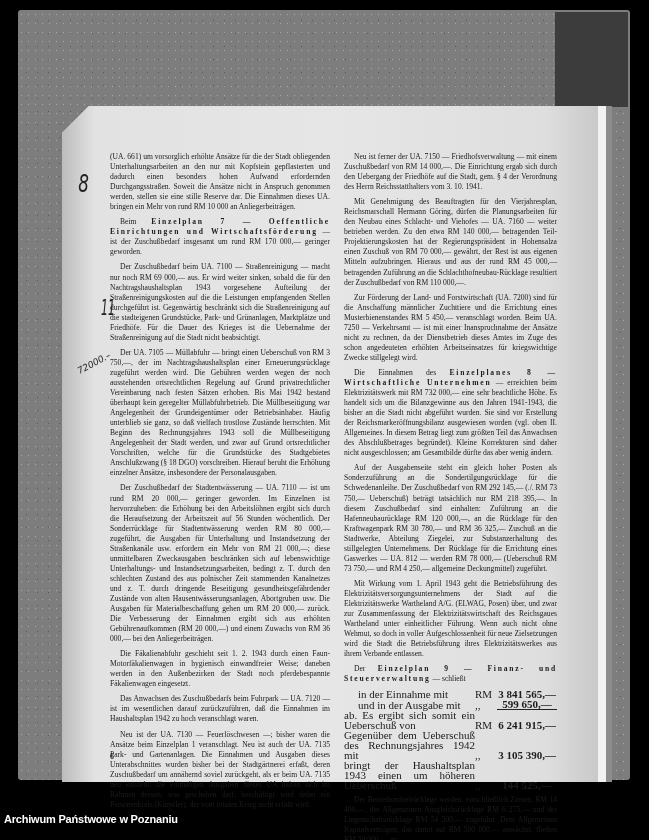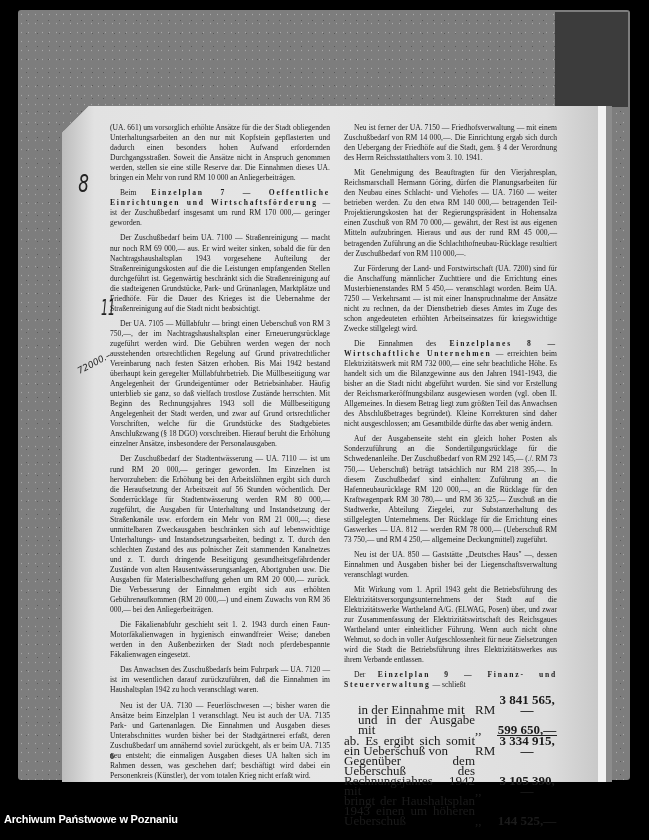--- a/index.html
+++ b/index.html
@@ -6,32 +6,32 @@
   body { width:649px; height:840px; position:relative; overflow:hidden; font-family:"Liberation Serif", serif; }
   .board { position:absolute; left:18px; top:10px; width:612px; height:770px; background:#7d7d7d;
            background-image: radial-gradient(#a8a8a8 0.6px, transparent 0.8px), radial-gradient(#5a5a5a 0.6px, transparent 0.8px);
            background-size: 7px 9px, 11px 13px; background-position:0 0, 3px 4px; border-radius:3px; }
   .board-dark { position:absolute; left:555px; top:12px; width:73px; height:95px; background:#3c3c3c; }
   .page { position:absolute; left:62px; top:106px; width:538px; height:676px; background:#d9d9d9;
           background-image: linear-gradient(90deg, #bcbcbc 0%, #e2e2e2 6%, #e6e6e6 50%, #dedede 90%, #c8c8c8 100%);
           clip-path: polygon(5% 0, 100% 0, 100% 100%, 0 100%, 0 4%); }
   .strip { position:absolute; left:598px; top:106px; width:10px; height:676px; background:#f2f2f2; }
   .strip2 { position:absolute; left:606px; top:106px; width:6px; height:676px; background:#8c8c8c; }
-  .col { position:absolute; top:123px; font-size:7.6px; line-height:10.05px; color:#1b1b1b; text-align:justify; }
+  .col { position:absolute; top:152px; font-size:7.6px; line-height:10.05px; color:#1b1b1b; text-align:justify; }
   .col.left { left:110px; width:220px; }
   .col.right { left:344px; width:213px; }
   .col p { margin:0 0 5px 0; text-indent:10px; }
   .col p.first { text-indent:0; }
   .sp { letter-spacing:1.8px; font-weight:bold; }
   .pagenum { position:absolute; left:110px; top:752px; font-size:8px; color:#222; font-weight:bold; }
   .hand { position:absolute; font-family:"DejaVu Sans", sans-serif; color:#222; font-style:italic; }
   .hand.h8 { left:76px; top:170px; font-size:24px; transform:scaleX(0.7); }
   .hand.h11 { left:94px; top:295px; font-size:22px; transform:scaleX(0.5); }
   .hand.hnum { left:76px; top:358px; font-size:9px; transform:rotate(-28deg); }
-  table.fin { width:100%; border-collapse:collapse; font-size:13px; line-height:10px; margin:0 0 14px 0; }
+  table.fin { width:100%; border-collapse:collapse; font-size:11px; line-height:10px; margin:0 0 5px 0; }
   table.fin td { padding:0; vertical-align:bottom; }
   table.fin td.cur { width:22px; text-align:left; }
   table.fin td.amt { width:60px; text-align:center;font-weight:bold; }
   table.fin td.lbl.ind { padding-left:14px; }
   table.fin tr.sum td.amt { border-bottom:1px solid #222; }
   .footer { position:absolute; left:4px; top:813px; color:#fff; font-family:"Liberation Sans", sans-serif; font-weight:bold; font-size:11px; letter-spacing:-0.2px; }
 </style>
 </head>
 <body>
 
@@ -55,39 +55,38 @@
   <p>Das Anwachsen des Zuschußbedarfs beim Fuhrpark — UA. 7120 — ist im wesentlichen darauf zurückzuführen, daß die Einnahmen im Haushaltsplan 1942 zu hoch veranschlagt waren.</p>
   <p>Neu ist der UA. 7130 — Feuerlöschwesen —; bisher waren die Ansätze beim Einzelplan 1 veranschlagt. Neu ist auch der UA. 7135 Park- und Gartenanlagen. Die Einnahmen und Ausgaben dieses Unterabschnittes wurden bisher bei der Stadtgärtnerei erfaßt, deren Zuschußbedarf um annähernd soviel zurückgeht, als er beim UA. 7135 neu entsteht; die einmaligen Ausgaben dieses UA halten sich im Rahmen dessen, was geschehen darf; beschäftigt wird dabei ein Personenkreis (Künstler), der vom totalen Krieg nicht erfaßt wird.</p>
 </div>
 
 <div class="col right">
   <p>Neu ist ferner der UA. 7150 — Friedhofsverwaltung — mit einem Zuschußbedarf von RM 14 000,—. Die Einrichtung ergab sich durch den Uebergang der Friedhöfe auf die Stadt, gem. § 4 der Verordnung des Herrn Reichsstatthalters vom 3. 10. 1941.</p>
   <p>Mit Genehmigung des Beauftragten für den Vierjahresplan, Reichsmarschall Hermann Göring, dürfen die Planungsarbeiten für den Neubau eines Schlacht- und Viehofes — UA. 7160 — weiter betrieben werden. Zu den etwa RM 140 000,— betragenden Teil-Projektierungskosten hat der Regierungspräsident in Hohensalza einen Zuschuß von RM 70 000,— gewährt, der Rest ist aus eigenen Mitteln aufzubringen. Hieraus und aus der rund RM 45 000,— betragenden Zuführung an die Schlachthofneubau-Rücklage resultiert der Zuschußbedarf von RM 110 000,—.</p>
   <p>Zur Förderung der Land- und Forstwirtschaft (UA. 7200) sind für die Anschaffung männlicher Zuchttiere und die Errichtung eines Musterbienenstandes RM 5 450,— veranschlagt worden. Beim UA. 7250 — Verkehrsamt — ist mit einer Inanspruchnahme der Ansätze nicht zu rechnen, da der Dienstbetrieb dieses Amtes im Zuge des schon angedeuteten erhöhten Arbeitseinsatzes für kriegswichtige Zwecke stillgelegt wird.</p>
   <p><span>Die Einnahmen des </span><span class="sp">Einzelplanes 8 — Wirtschaftliche Unternehmen</span><span> — erreichten beim Elektrizitätswerk mit RM 732 000,— eine sehr beachtliche Höhe. Es handelt sich um die Bilanzgewinne aus den Jahren 1941-1943, die bisher an die Stadt nicht abgeführt wurden. Sie sind vor Erstellung der Reichsmarkeröffnungsbilanz ausgewiesen worden (vgl. oben II. Allgemeines. In diesem Betrag liegt zum größten Teil das Anwachsen des Abschlußbetrages begründet). Kleine Korrekturen sind daher nicht ausgeschlossen; am Gesamtbilde dürfte das aber wenig ändern.</span></p>
   <p>Auf der Ausgabenseite steht ein gleich hoher Posten als Sonderzuführung an die Sondertilgungsrücklage für die Schwedenanleihe. Der Zuschußbedarf von RM 292 145,— (./. RM 73 750,— Ueberschuß) beträgt tatsächlich nur RM 218 395,—. In diesem Zuschußbedarf sind einhalten: Zuführung an die Hafenneubaurücklage RM 120 000,—, an die Rücklage für den Kraftwagenpark RM 30 780,— und RM 36 325,— Zuschuß an die Stadtwerke, Abteilung Ziegelei, zur Substanzerhaltung des stillgelegten Unternehmens. Der Rücklage für die Errichtung eines Gaswerkes — UA. 812 — werden RM 78 000,— (Ueberschuß RM 73 750,— und RM 4 250,— allgemeine Deckungmittel) zugeführt.</p>
-  <p>Neu ist der UA. 850 — Gaststätte „Deutsches Haus" —, dessen Einnahmen und Ausgaben bisher bei der Liegenschaftsverwaltung veranschlagt wurden.</p>
   <p>Mit Wirkung vom 1. April 1943 geht die Betriebsführung des Elektrizitätsversorgungsunternehmens der Stadt auf die Elektrizitätswerke Wartheland A/G. (ELWAG, Posen) über, und zwar zur Zusammenfassung der Elektrizitätswirtschaft des Reichsgaues Wartheland unter einheitlicher Führung. Wenn auch nicht ohne Wehmut, so doch in voller Aufgeschlossenheit für neue Zielsetzungen wird die Stadt die Betriebsführung ihres Elektrizitätswerkes aus ihrem Verbande entlassen.</p>
   <p><span>Der </span><span class="sp">Einzelplan 9 — Finanz- und Steuerverwaltung</span><span> — schließt</span></p>
   <table class="fin">
     <tbody>
         <tr>
           <td class="lbl ind">in der Einnahme mit</td>
           <td class="cur">RM</td>
           <td class="amt">3 841 565,—</td>
         </tr>
     <tr class="sum">
           <td class="lbl ind">und in der Ausgabe mit</td>
           <td class="cur">,,</td>
           <td class="amt">599 650,—</td>
         </tr>
     <tr>
           <td class="lbl">ab. Es ergibt sich somit ein Ueberschuß von</td>
           <td class="cur">RM</td>
-          <td class="amt">3 334 915,—</td>
+          <td class="amt">6 241 915,—</td>
         </tr>
     <tr>
           <td class="lbl">Gegenüber dem Ueberschuß des Rechnungsjahres 1942 mit</td>
           <td class="cur">,,</td>
           <td class="amt">3 105 390,—</td>
         </tr>
     <tr>
           <td class="lbl">bringt der Haushaltsplan 1943 einen um höheren Ueberschuß</td>
           <td class="cur">,,</td>
           <td class="amt">144 525,—</td>

